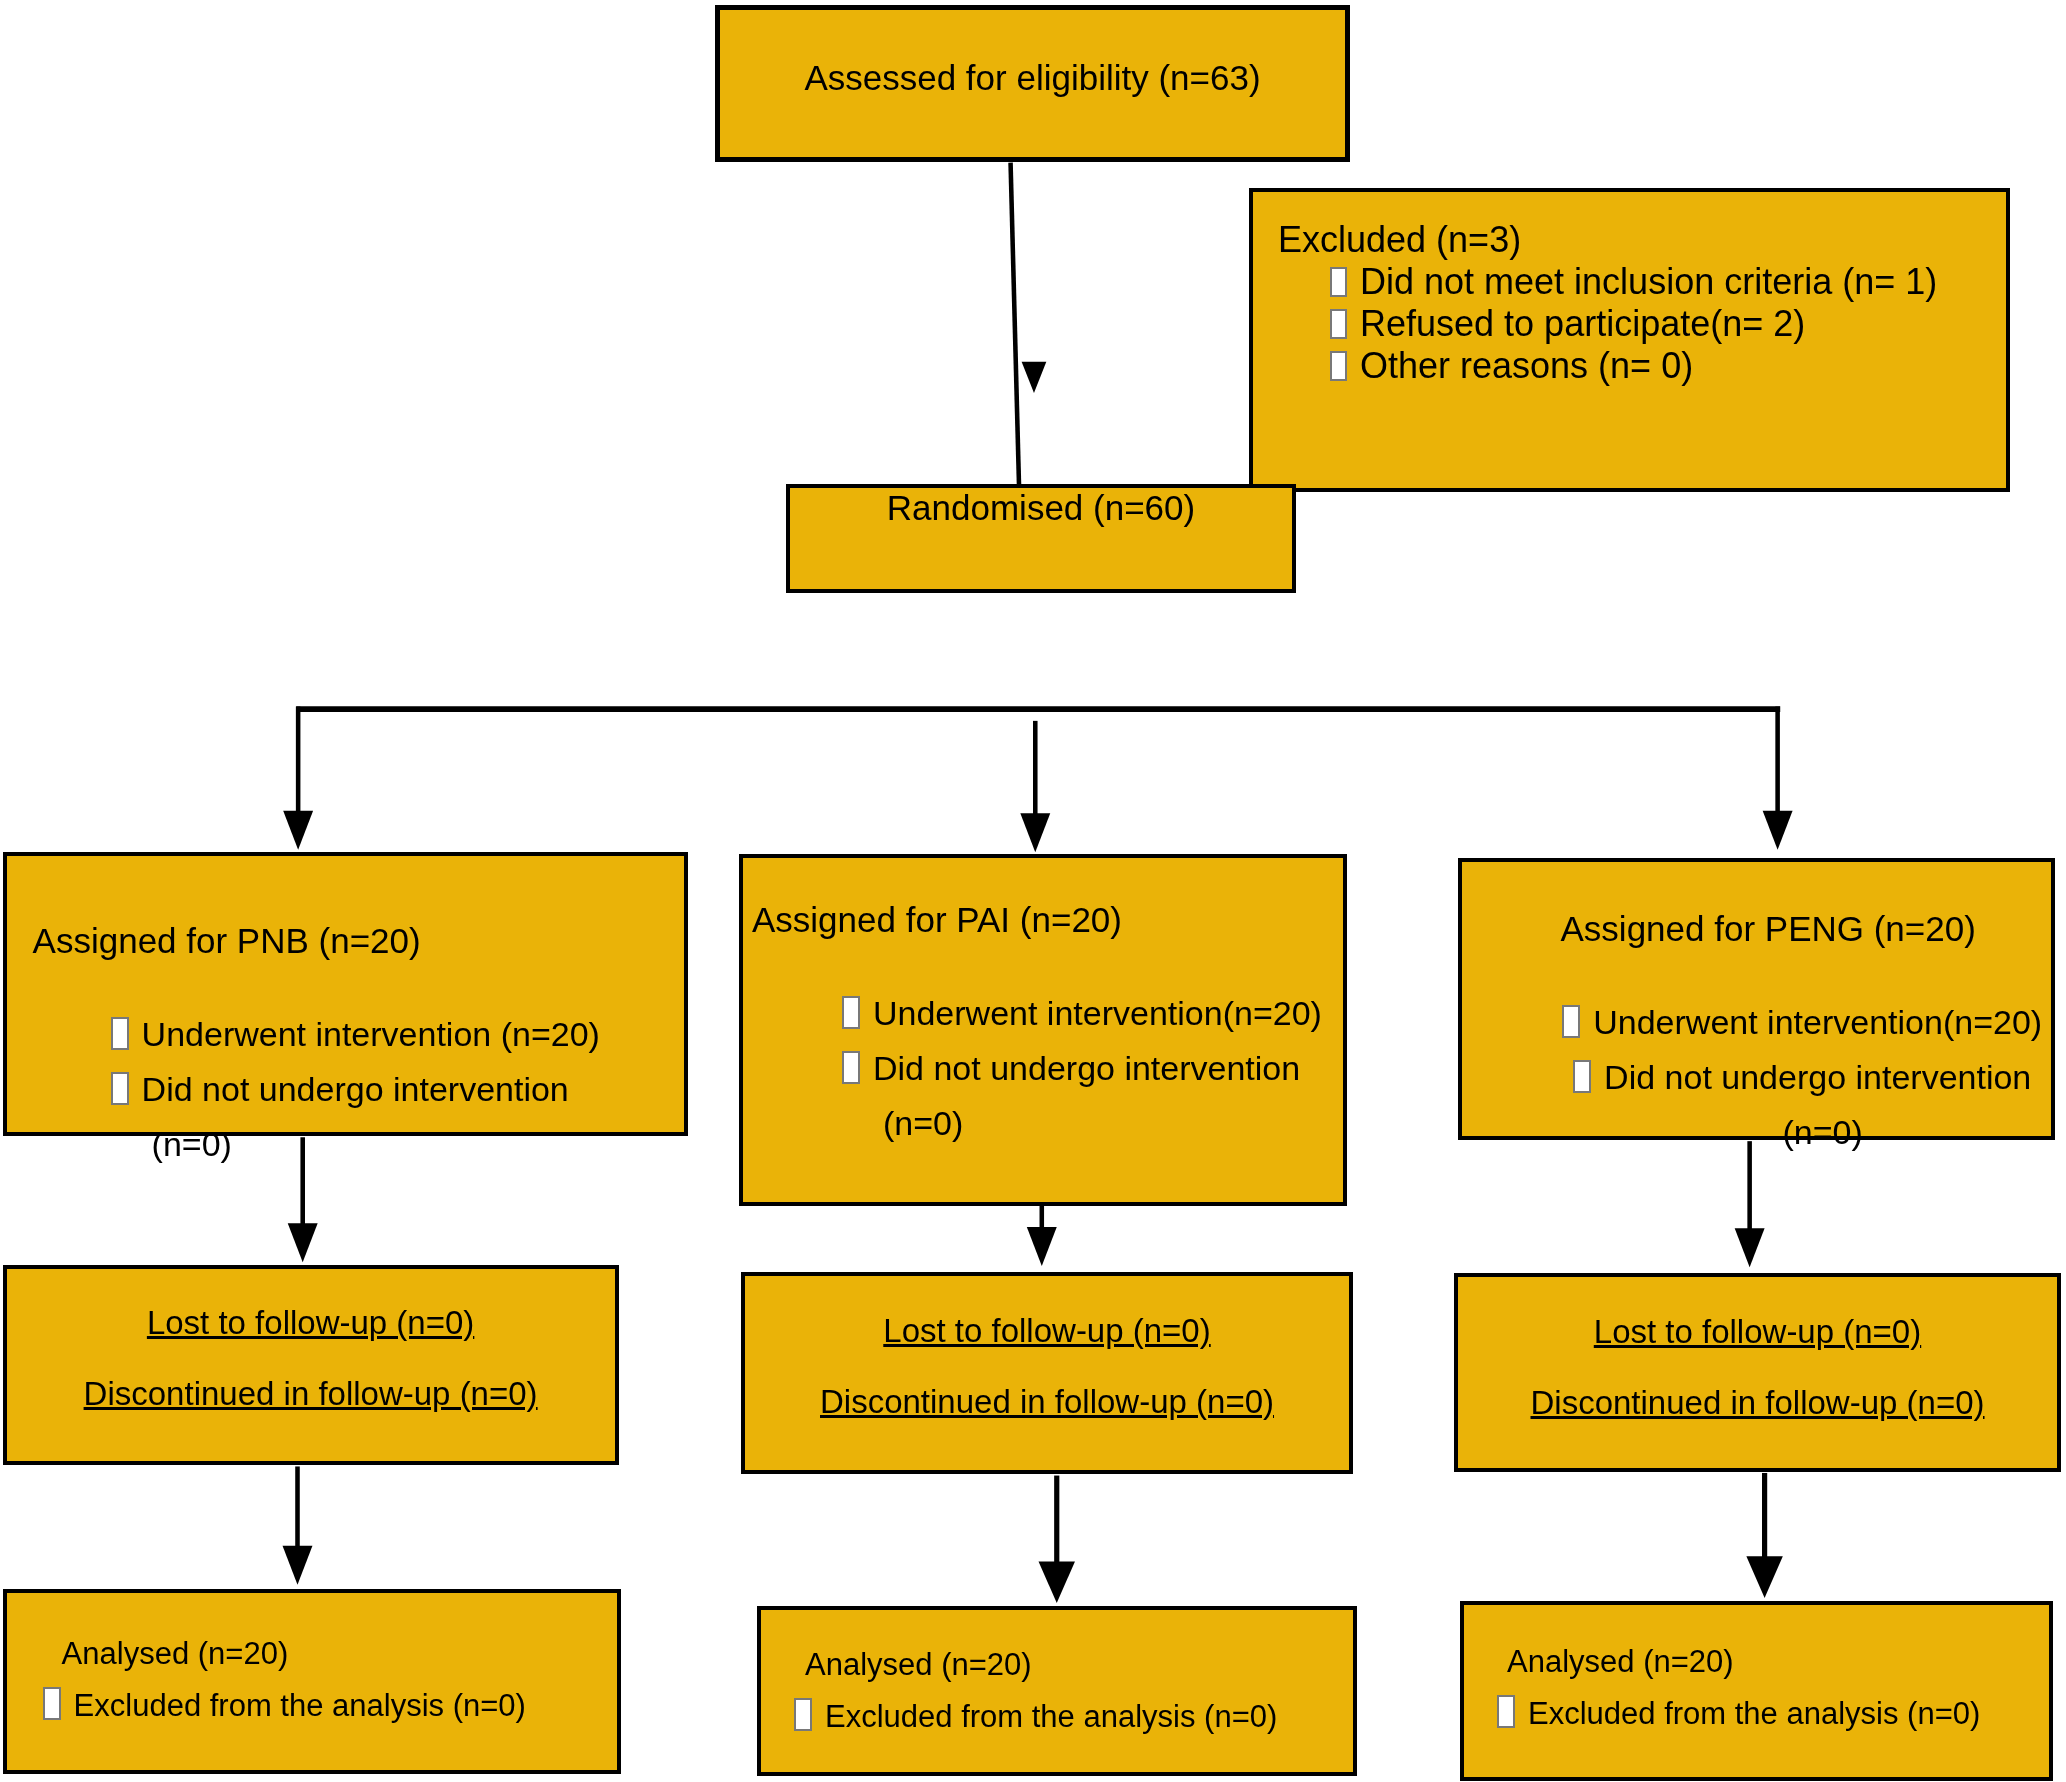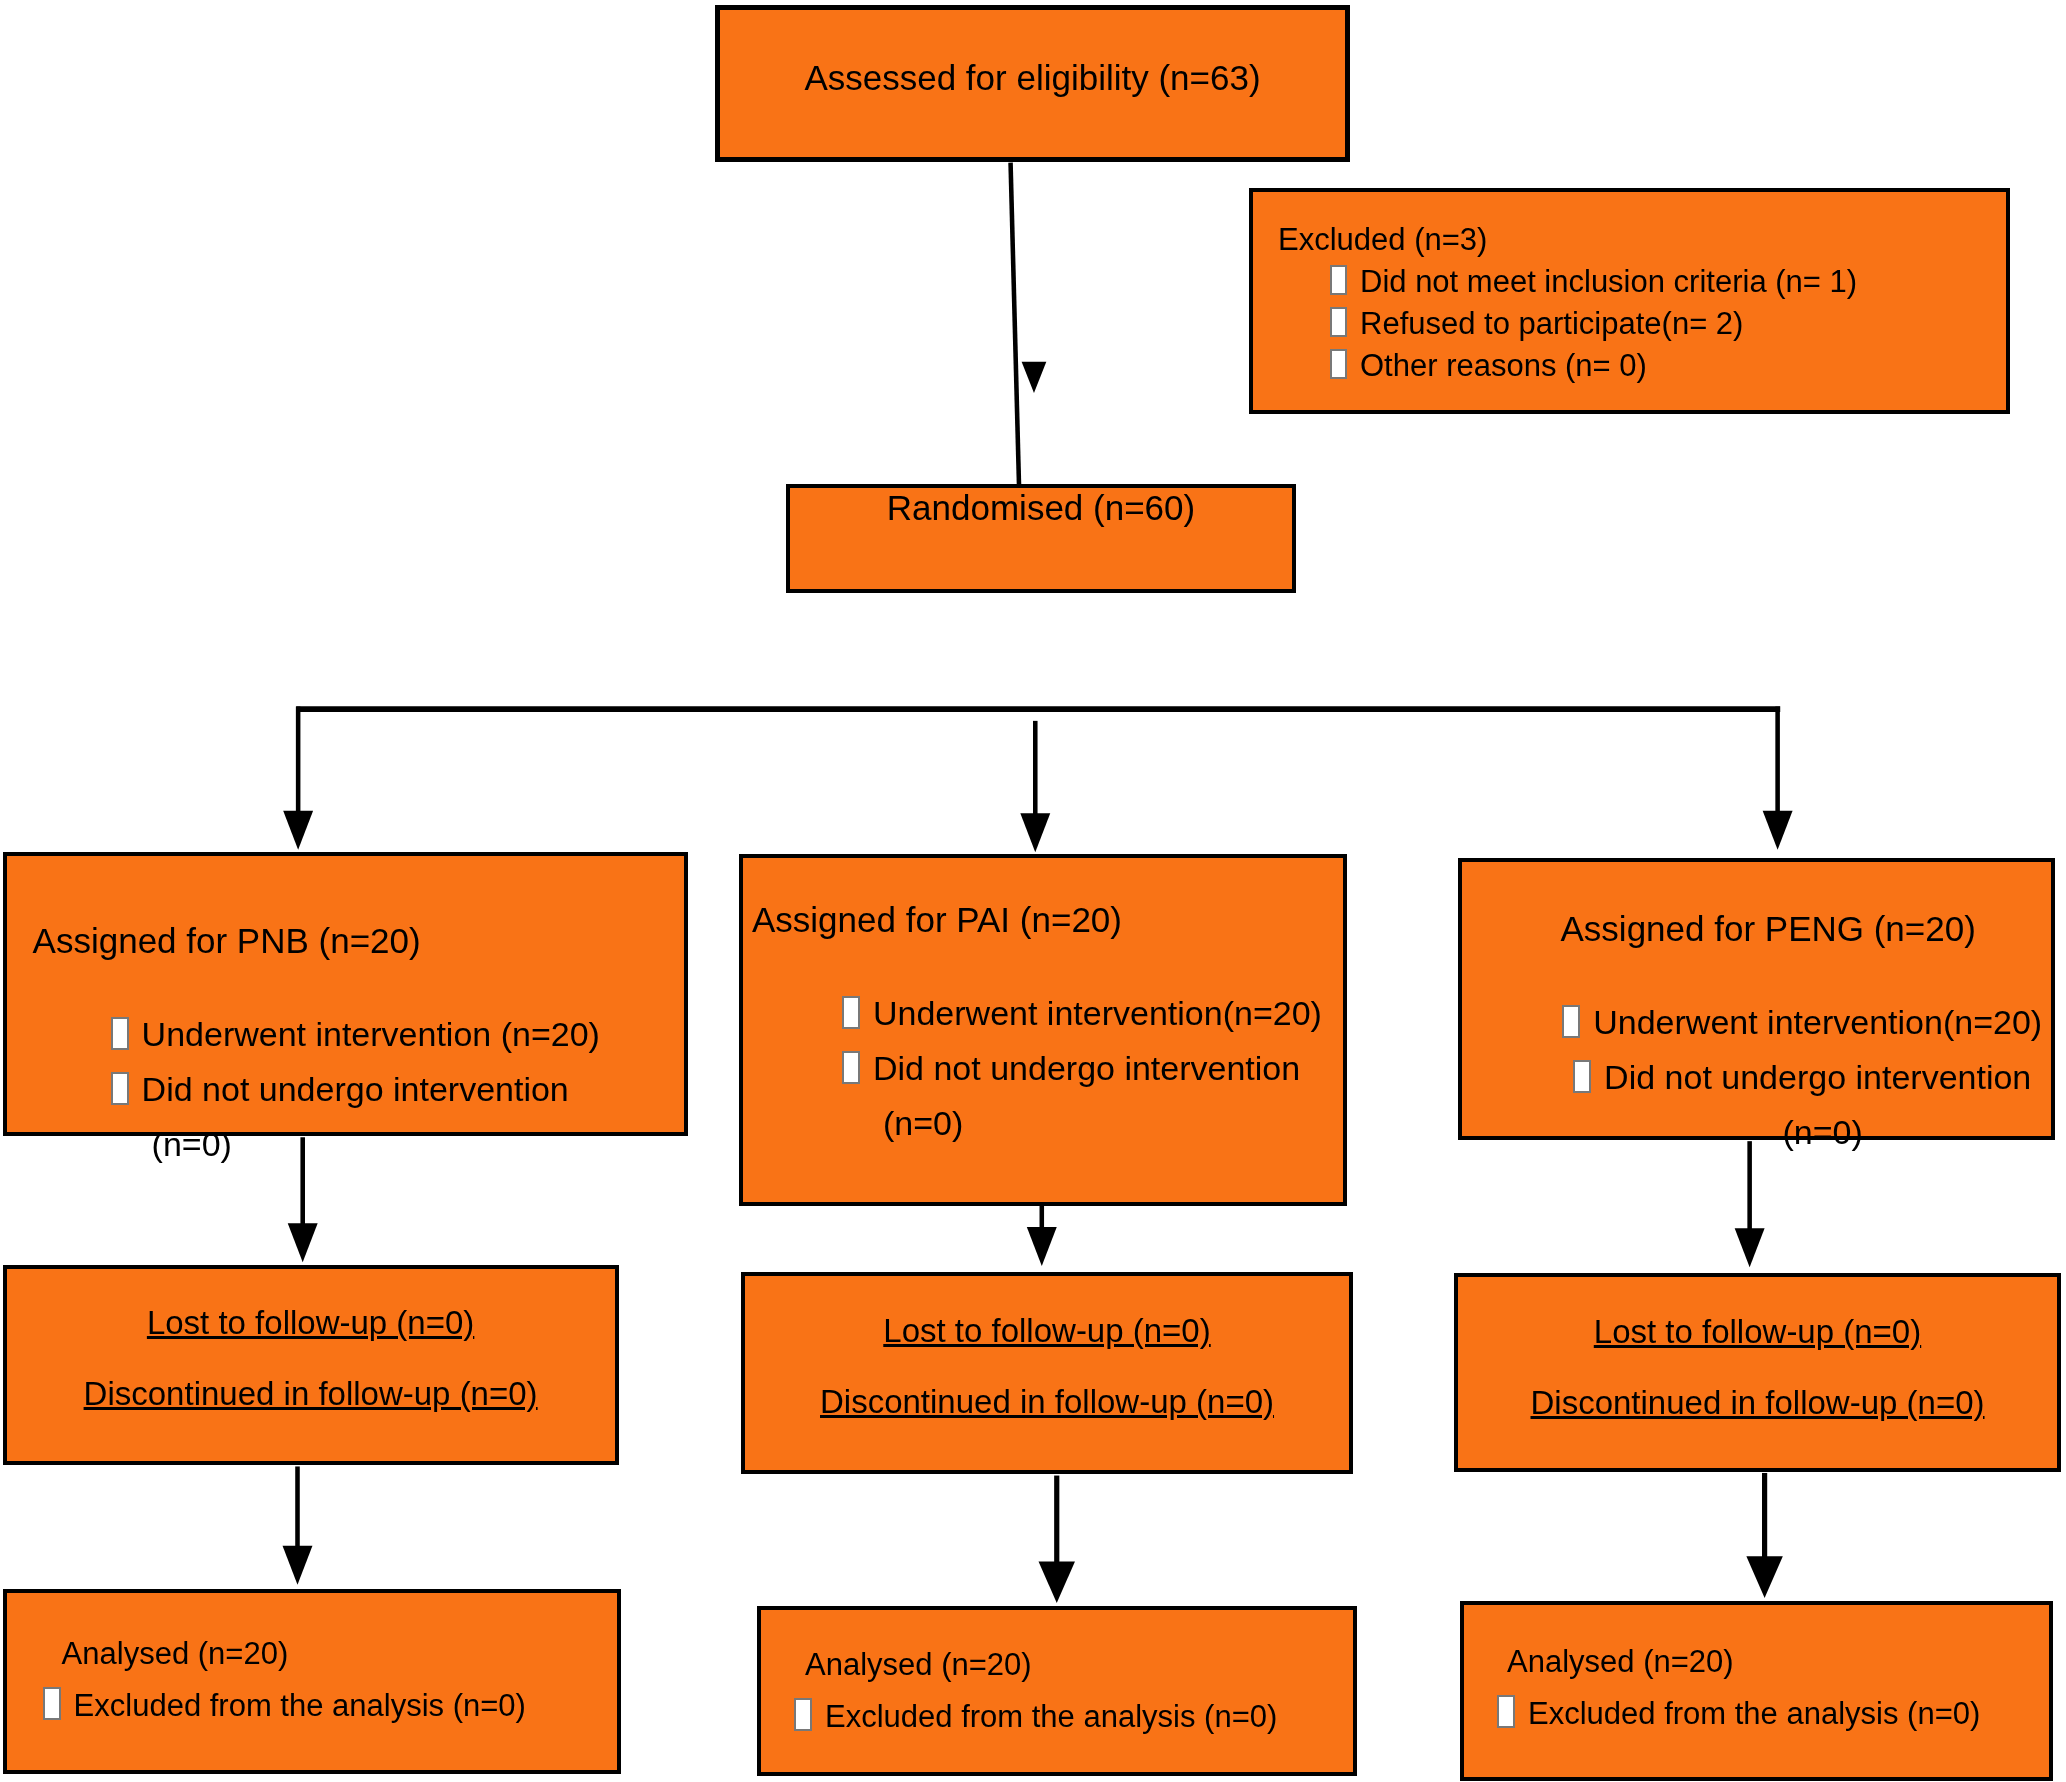--- a/index.html
+++ b/index.html
@@ -1,30 +1,30 @@
 <!DOCTYPE html>
 <html style="font-size:10.4px"><head>
 <meta charset="utf-8">
 <style>
   * { margin:0; padding:0; box-sizing:border-box; }
   html,body { background:#ffffff; }
   .canvas {
     position:relative; width:2066px; height:1782px; background:#fff;
     font-family:"Liberation Sans","DejaVu Sans",sans-serif; color:#000; overflow:hidden;
   }
-  .box { position:absolute; border:4.6px solid #000; background:#f97316; }
+  .box { position:absolute; border:4.6px solid #000; background:#eab308; }
   .connectors { position:absolute; left:0; top:0; }
 
   
   .assessed { left:715px; top:5.2px; width:635px; height:157px; border-width:5.2px;
               font-size:35px; text-align:center; padding-top:48px; }
 
   
-  .excluded { left:1249px; top:188px; width:761px; height:226px;
-              font-size:31px; padding:27px 6px 0 25px; }
+  .excluded { left:1249px; top:188px; width:761px; height:304px;
+              font-size:36px; padding:27px 6px 0 25px; }
   .excluded-title { line-height:42px; }
   .excluded-items { margin-left:52px; }
   .excluded-line { line-height:42px; white-space:nowrap; }
 
   
   .randomised { left:786px; top:484px; width:510px; height:109px; font-size:35px;
                 display:flex; align-items:flex-start; justify-content:center; }
 
   
   .assigned { font-size:34px; }

